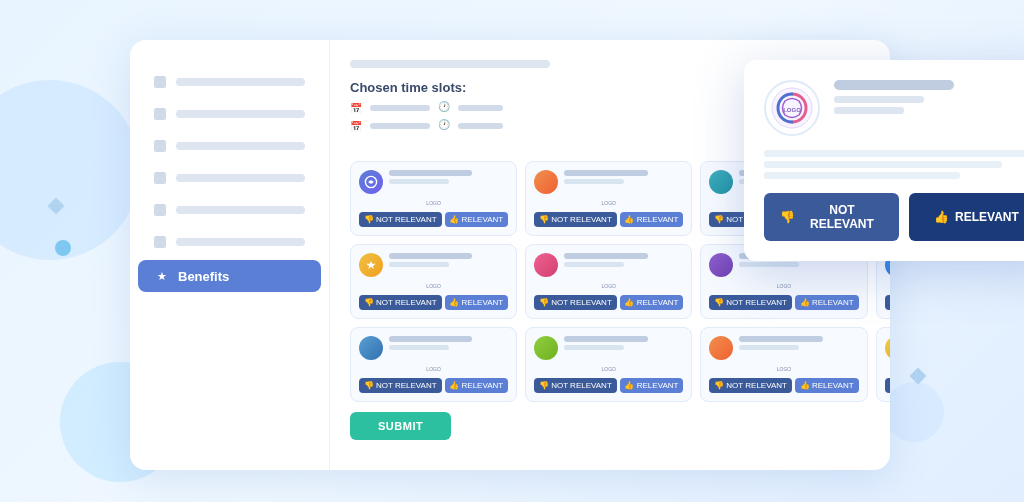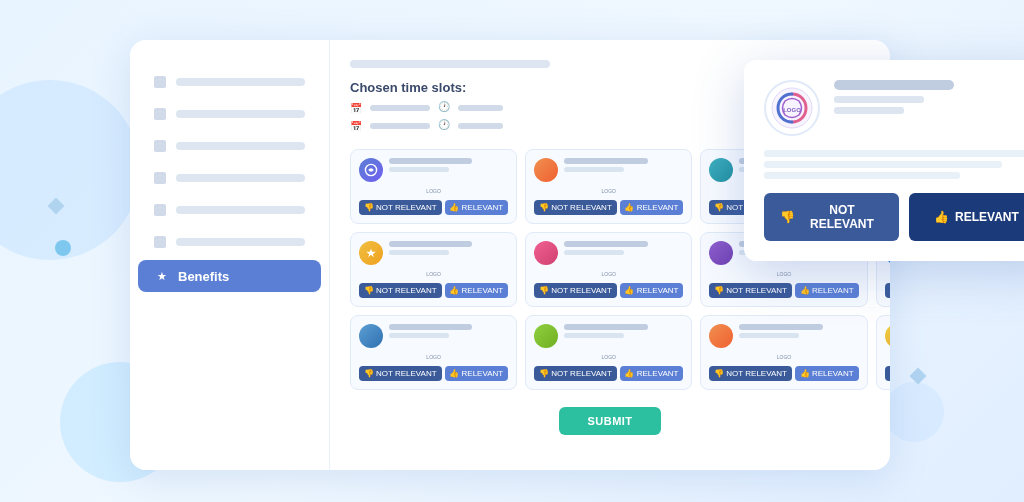--- a/index.html
+++ b/index.html
@@ -129,21 +129,21 @@
       margin-bottom: 12px;
     }
     .top-bar-line {
       height: 8px;
       background: #dde5f0;
       border-radius: 4px;
       width: 200px;
     }
 
     
-    .time-slots-section { margin-bottom: 16px; }
+    .time-slots-section { margin-bottom: 28px; }
     .time-slots-title {
       font-size: 13px;
       color: #3a4a6b;
       font-weight: 600;
       margin-bottom: 6px;
     }
     .time-slot-row {
       display: flex;
       align-items: center;
       margin-bottom: 4px;
@@ -273,22 +273,22 @@
       cursor: pointer;
       display: flex;
       align-items: center;
       gap: 2px;
       white-space: nowrap;
     }
 
     
     .submit-section {
       display: flex;
-      justify-content: center;
-      margin-top: 17px;
+      justify-content: flex-start;
+      margin-top: 10px;
     }
     .btn-submit {
       background: #2dc0a0;
       color: #fff;
       border: none;
       border-radius: 6px;
       padding: 8px 28px;
       font-size: 11px;
       font-weight: 700;
       cursor: pointer;

